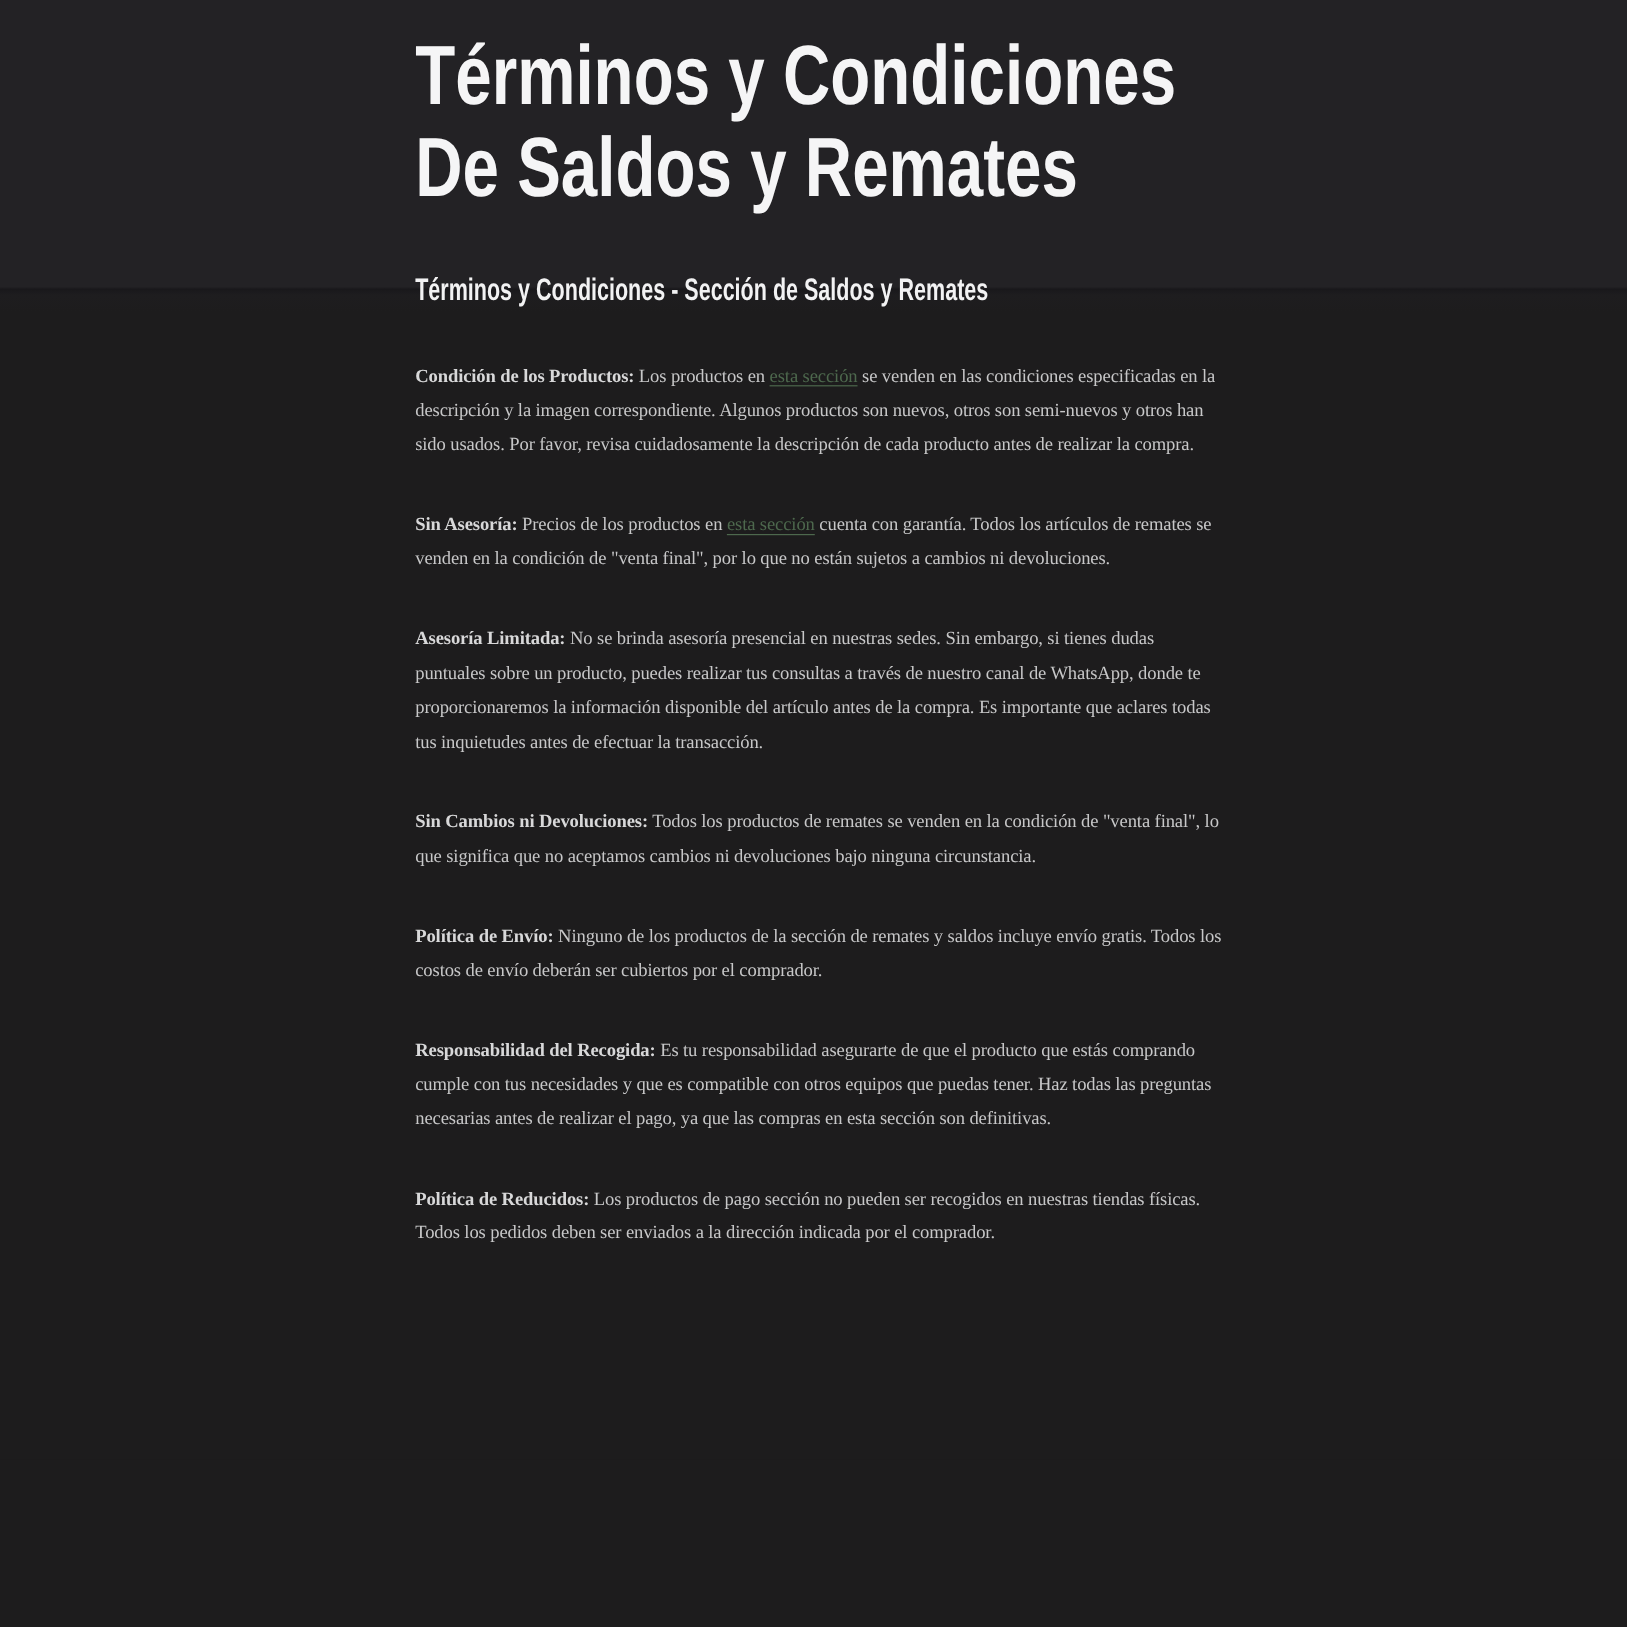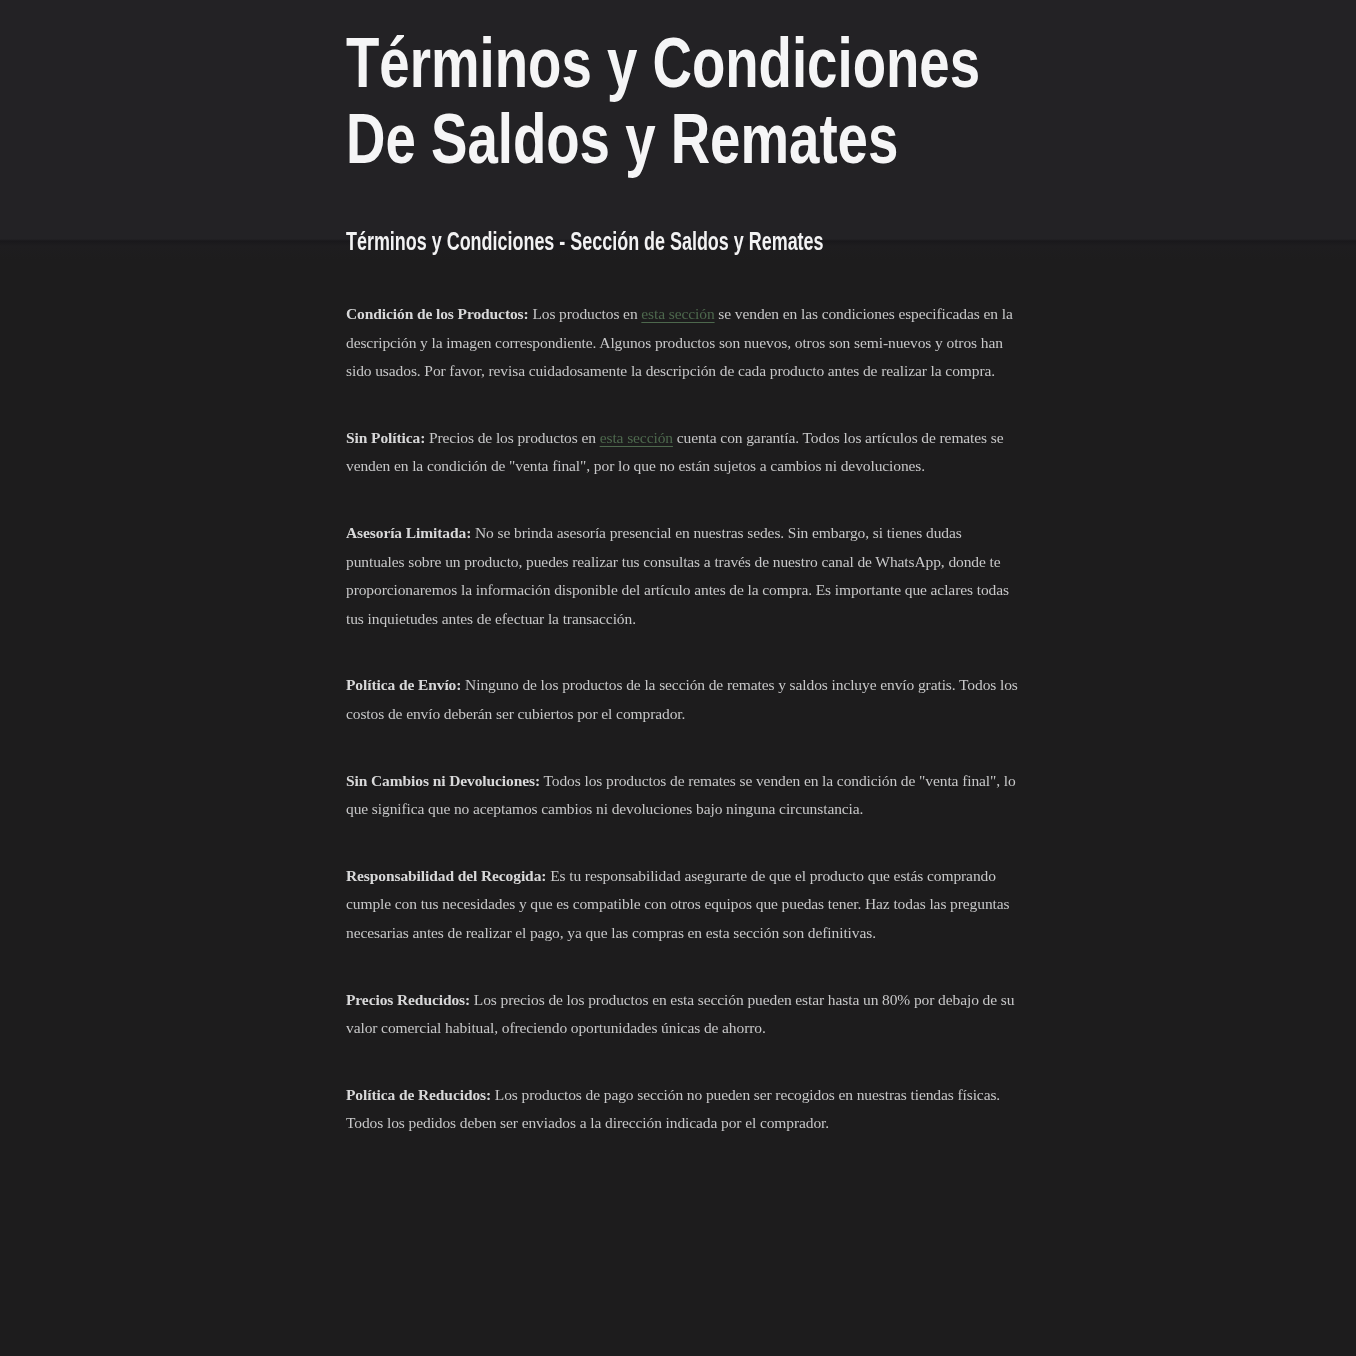--- a/index.html
+++ b/index.html
@@ -70,22 +70,21 @@
 
 <div class="page">
   <div class="content">
     <h1 class="page-title">
       <span>Términos y Condiciones</span>
       <span>De Saldos y Remates</span>
     </h1>
     <h2 class="page-subtitle">Términos y Condiciones - Sección de Saldos y Remates</h2>
     <div class="paragraphs" id="paragraphs">
         <p class="term"><strong>Condición de los Productos:</strong><span> Los productos en </span><a href="#">esta sección</a><span> se venden en las condiciones especificadas en la descripción y la imagen correspondiente. Algunos productos son nuevos, otros son semi-nuevos y otros han sido usados. Por favor, revisa cuidadosamente la descripción de cada producto antes de realizar la compra.</span></p>
-        <p class="term"><strong>Sin Política:</strong><span> Precios de los productos en </span><a href="#">esta sección</a><span> cuenta con garantía. Todos los artículos de remates se venden en la condición de "venta final", por lo que no están sujetos a cambios ni devoluciones.</span></p>
+        <p class="term"><strong>Sin Asesoría:</strong><span> Precios de los productos en </span><a href="#">esta sección</a><span> cuenta con garantía. Todos los artículos de remates se venden en la condición de "venta final", por lo que no están sujetos a cambios ni devoluciones.</span></p>
         <p class="term"><strong>Asesoría Limitada:</strong><span> No se brinda asesoría presencial en nuestras sedes. Sin embargo, si tienes dudas puntuales sobre un producto, puedes realizar tus consultas a través de nuestro canal de WhatsApp, donde te proporcionaremos la información disponible del artículo antes de la compra. Es importante que aclares todas tus inquietudes antes de efectuar la transacción.</span></p>
+        <p class="term"><strong>Sin Cambios ni Devoluciones:</strong><span> Todos los productos de remates se venden en la condición de "venta final", lo que significa que no aceptamos cambios ni devoluciones bajo ninguna circunstancia.</span></p>
         <p class="term"><strong>Política de Envío:</strong><span> Ninguno de los productos de la sección de remates y saldos incluye envío gratis. Todos los costos de envío deberán ser cubiertos por el comprador.</span></p>
-        <p class="term"><strong>Sin Cambios ni Devoluciones:</strong><span> Todos los productos de remates se venden en la condición de "venta final", lo que significa que no aceptamos cambios ni devoluciones bajo ninguna circunstancia.</span></p>
         <p class="term"><strong>Responsabilidad del Recogida:</strong><span> Es tu responsabilidad asegurarte de que el producto que estás comprando cumple con tus necesidades y que es compatible con otros equipos que puedas tener. Haz todas las preguntas necesarias antes de realizar el pago, ya que las compras en esta sección son definitivas.</span></p>
-        <p class="term"><strong>Precios Reducidos:</strong><span> Los precios de los productos en esta sección pueden estar hasta un 80% por debajo de su valor comercial habitual, ofreciendo oportunidades únicas de ahorro.</span></p>
         <p class="term"><strong>Política de Reducidos:</strong><span> Los productos de pago sección no pueden ser recogidos en nuestras tiendas físicas. Todos los pedidos deben ser enviados a la dirección indicada por el comprador.</span></p>
       </div>
   </div>
 </div>
 
 </body></html>

